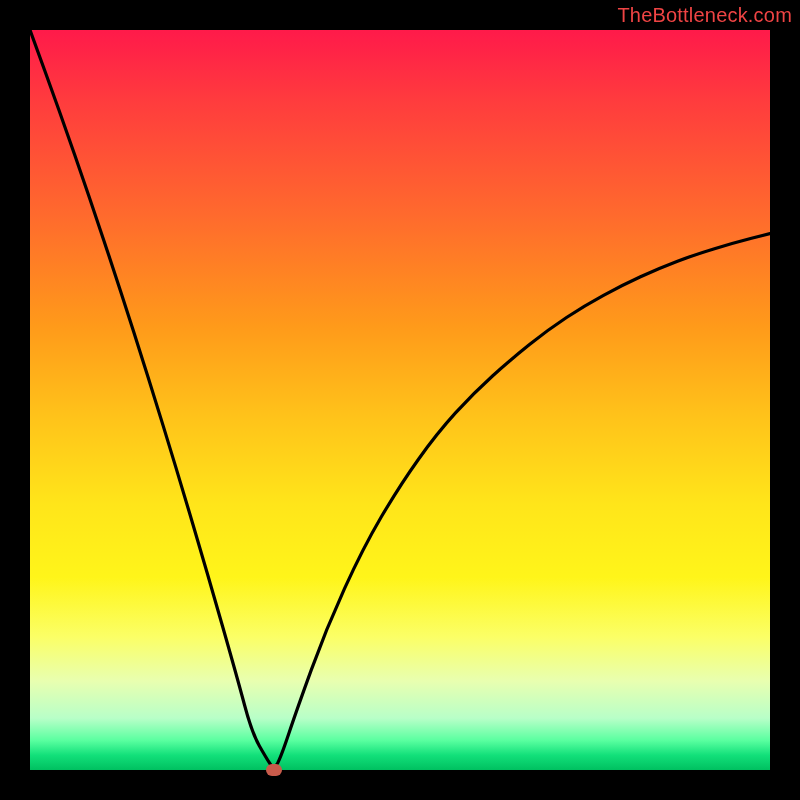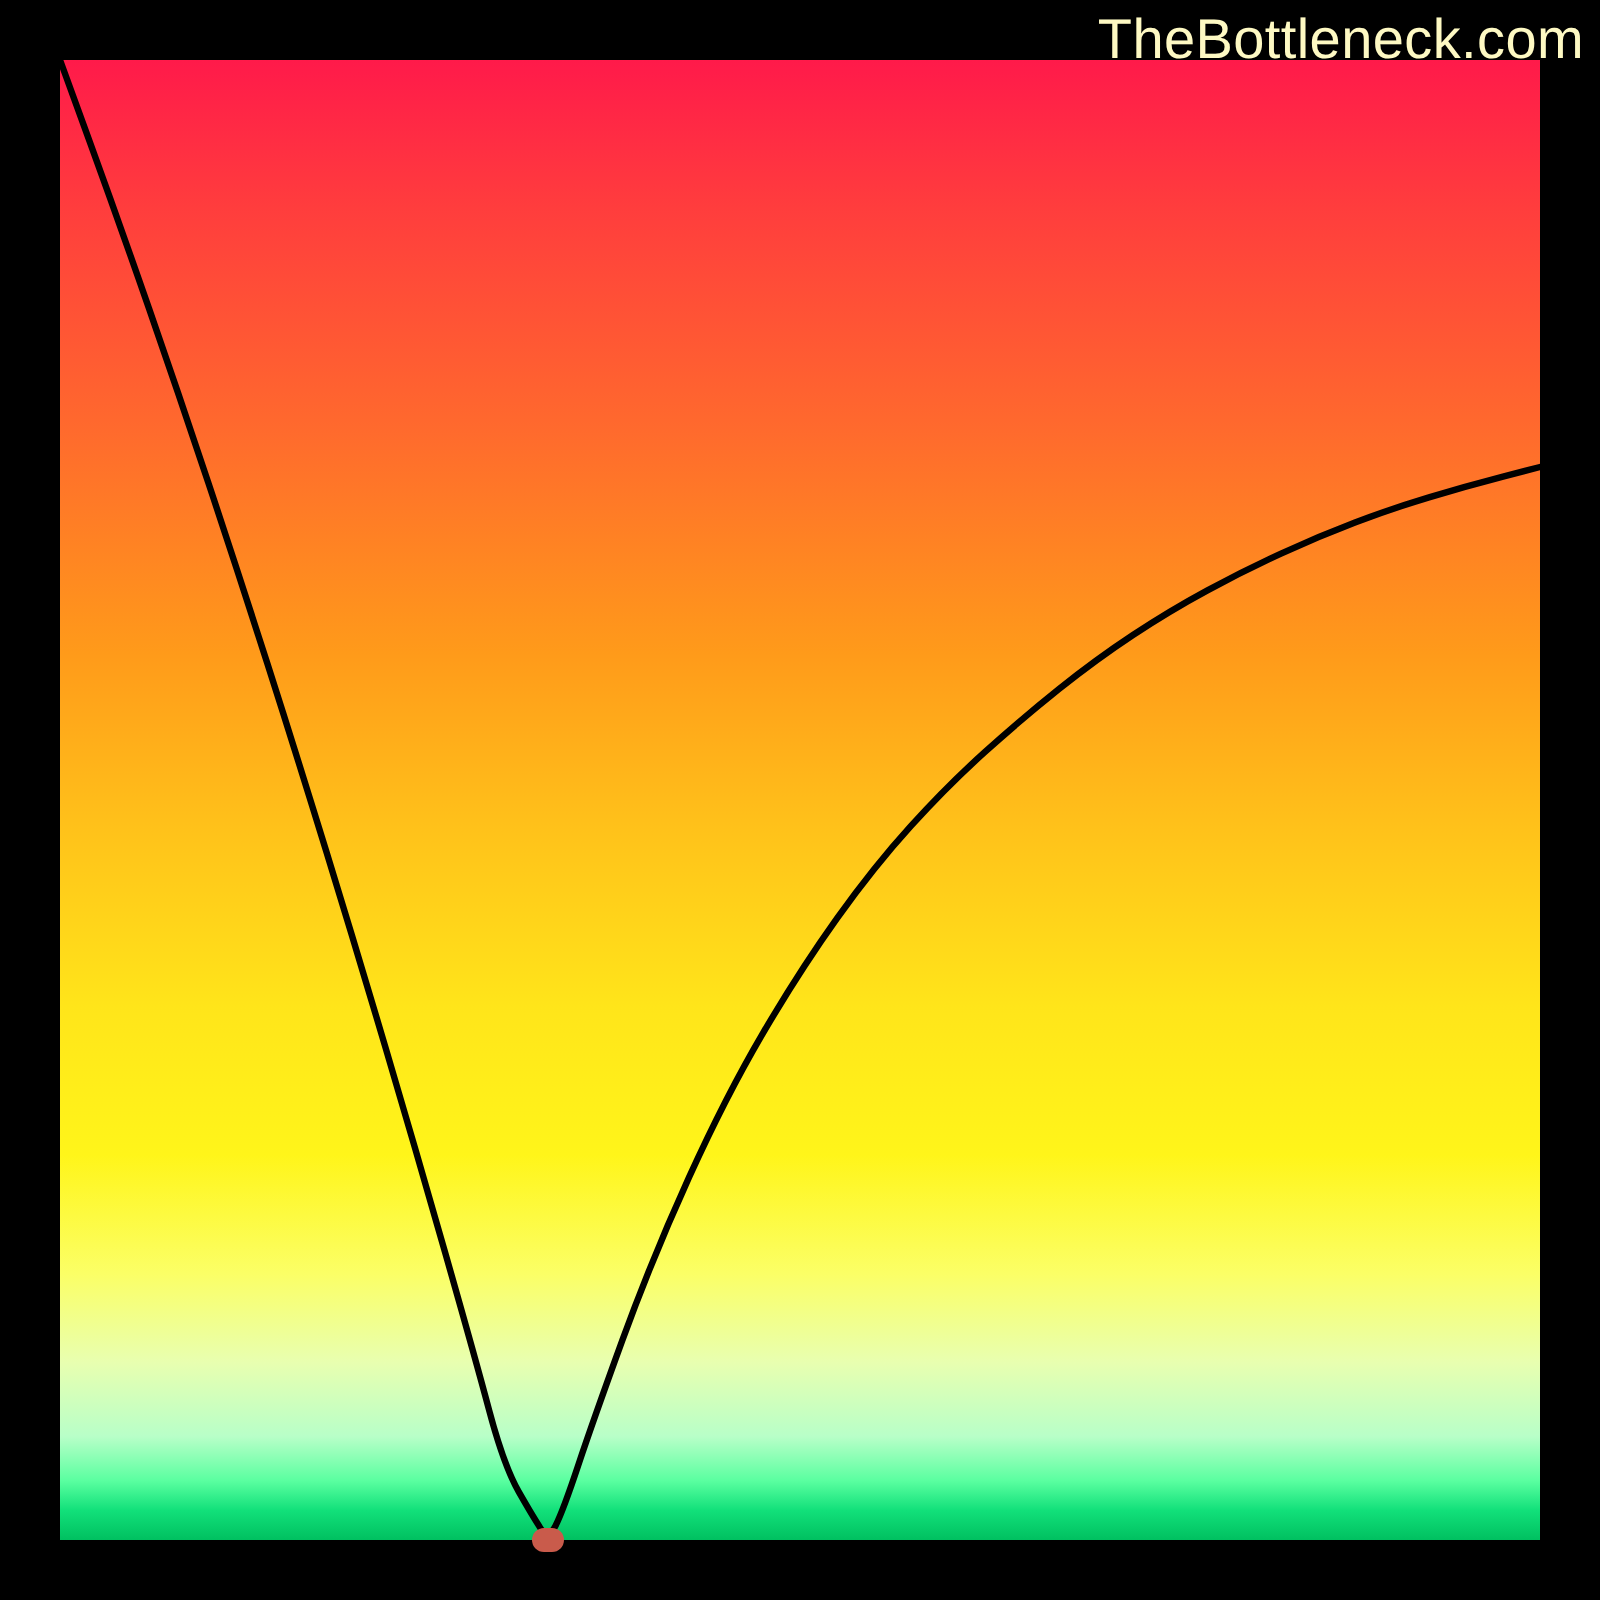--- a/index.html
+++ b/index.html
@@ -50,22 +50,22 @@
     width: 16px;
     height: 12px;
     border-radius: 6px;
     background: #c95b4b;
     transform: translate(-50%, -50%);
   }
   .watermark {
     position: absolute;
     top: 4px;
     right: 8px;
-    color: #fef9c3;
-    font-size: 28px;
+    color: #ef4444;
+    font-size: 20px;
     letter-spacing: 0.2px;
   }
 </style>
 </head>
 <body>
 
 <div class="frame">
 
   <div class="plot">
     <svg class="curve" viewBox="0 0 740 740" preserveAspectRatio="none">

